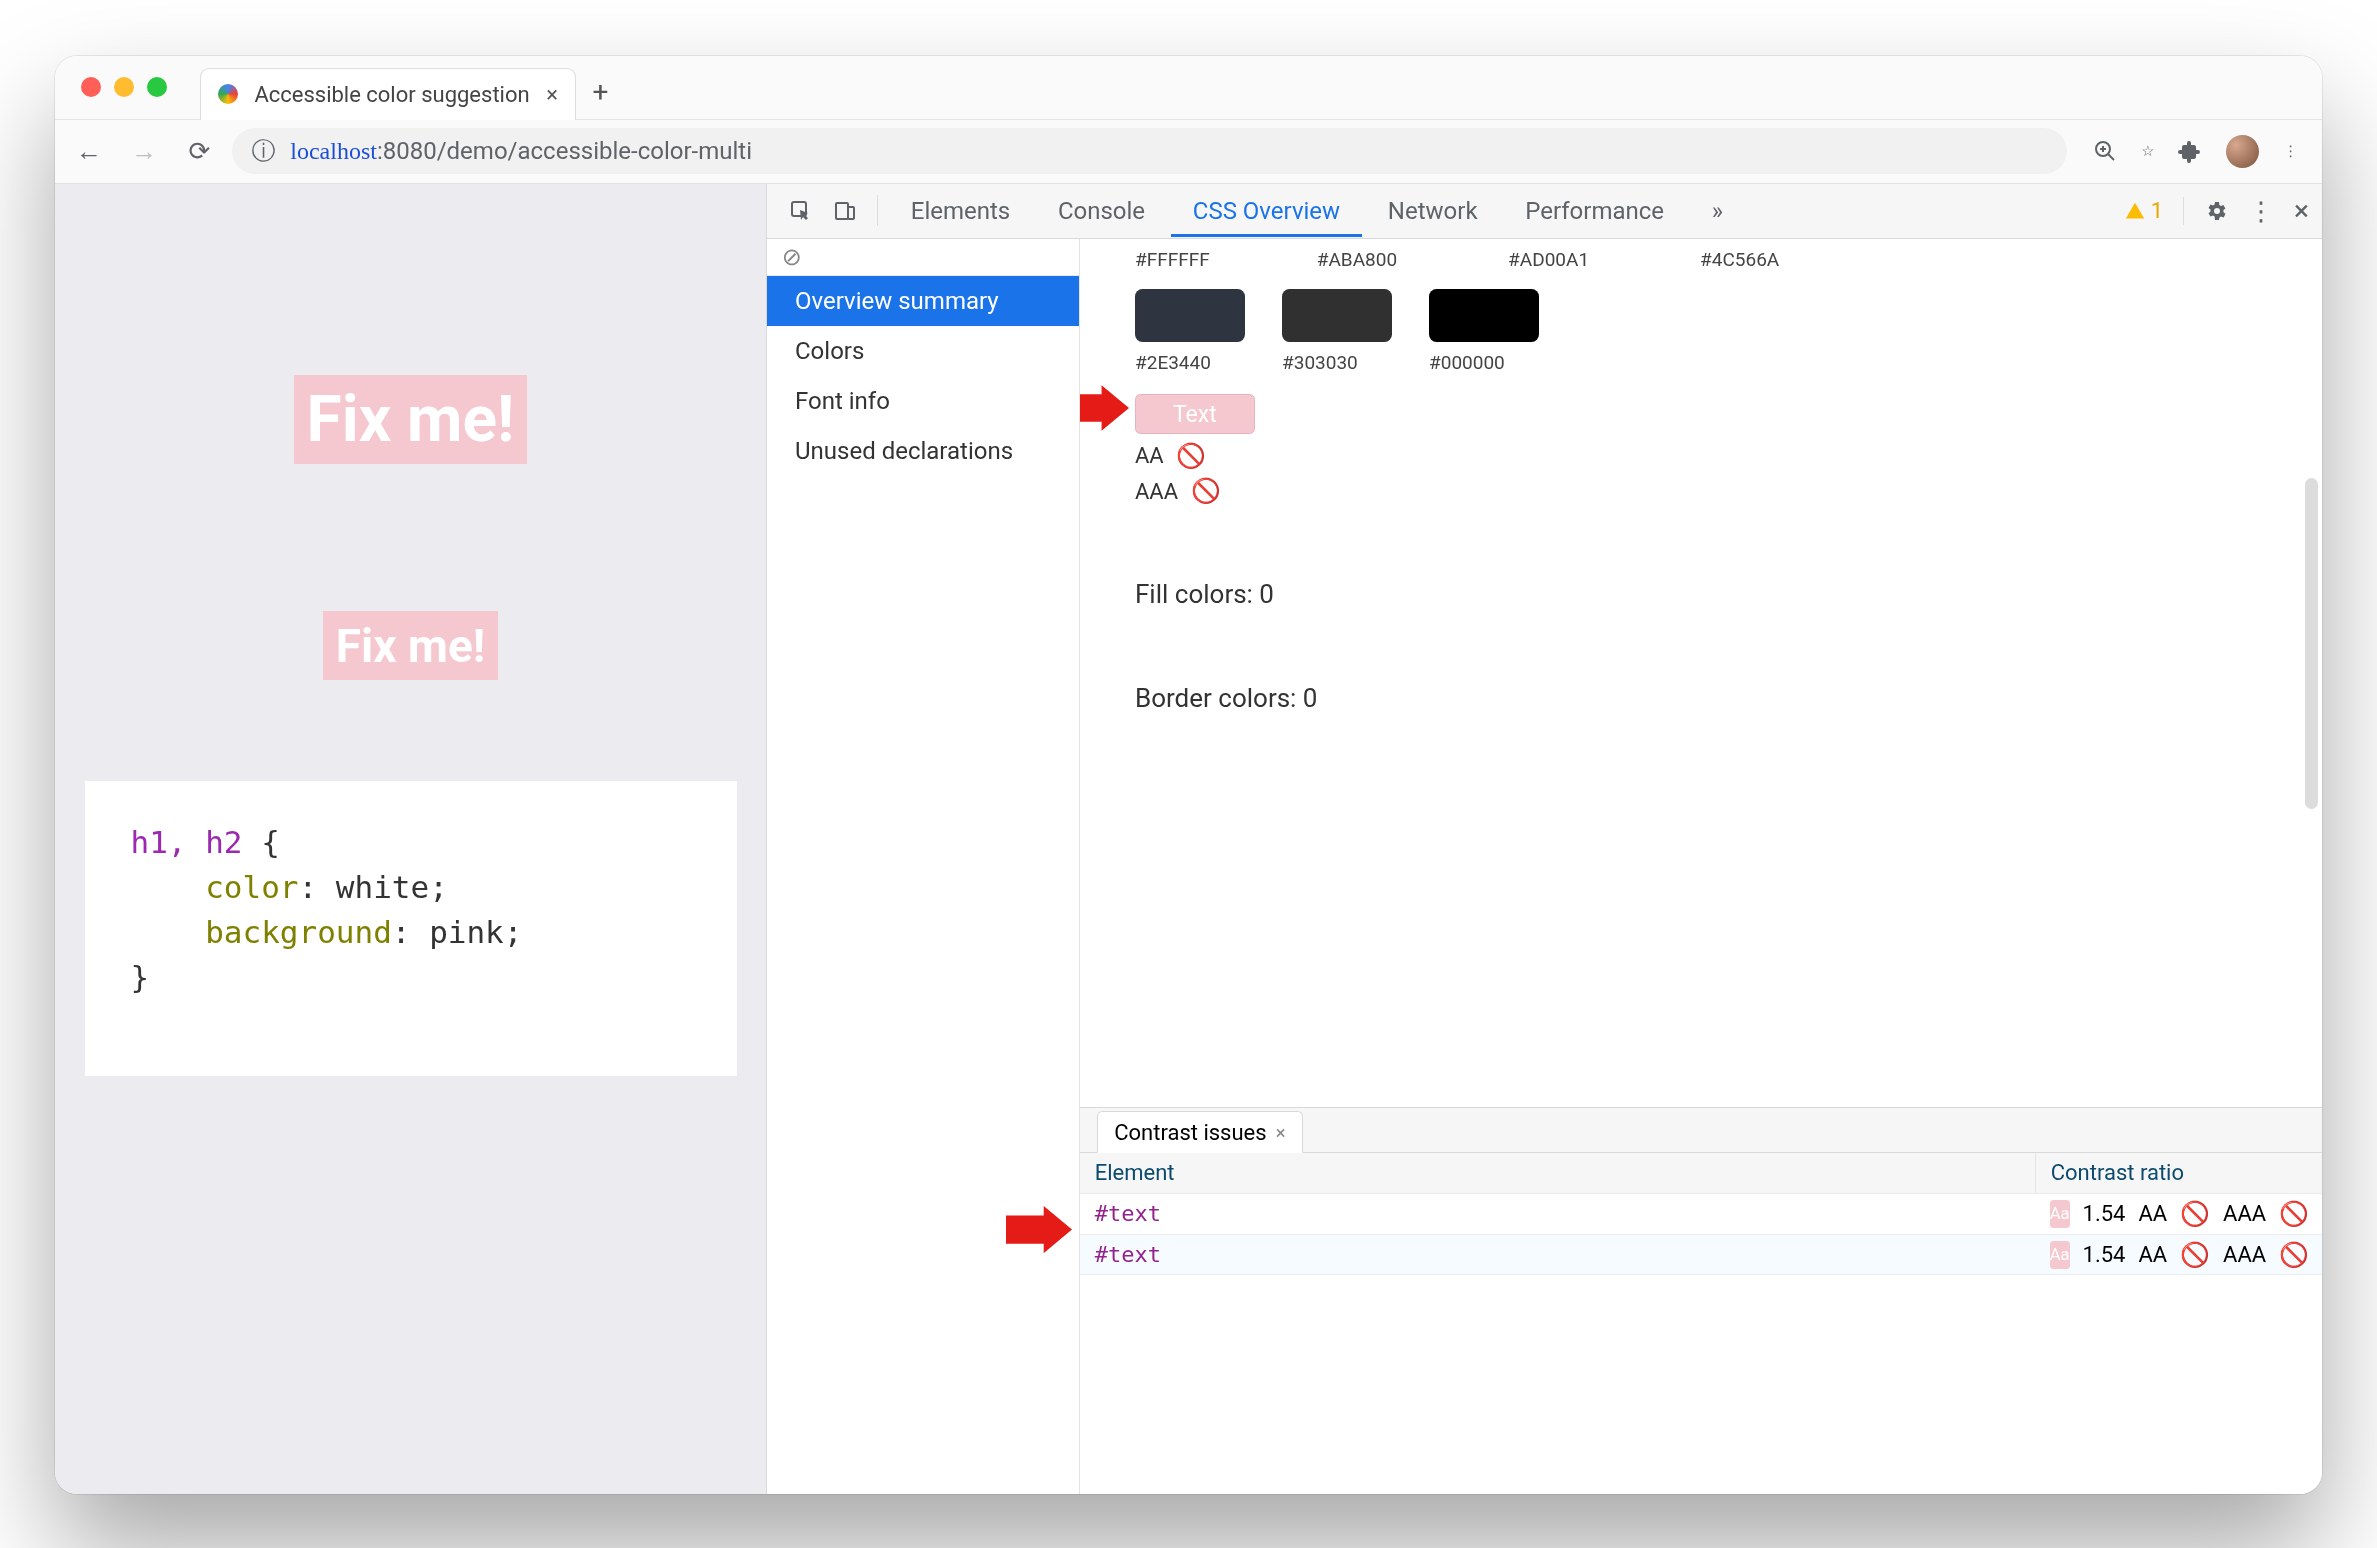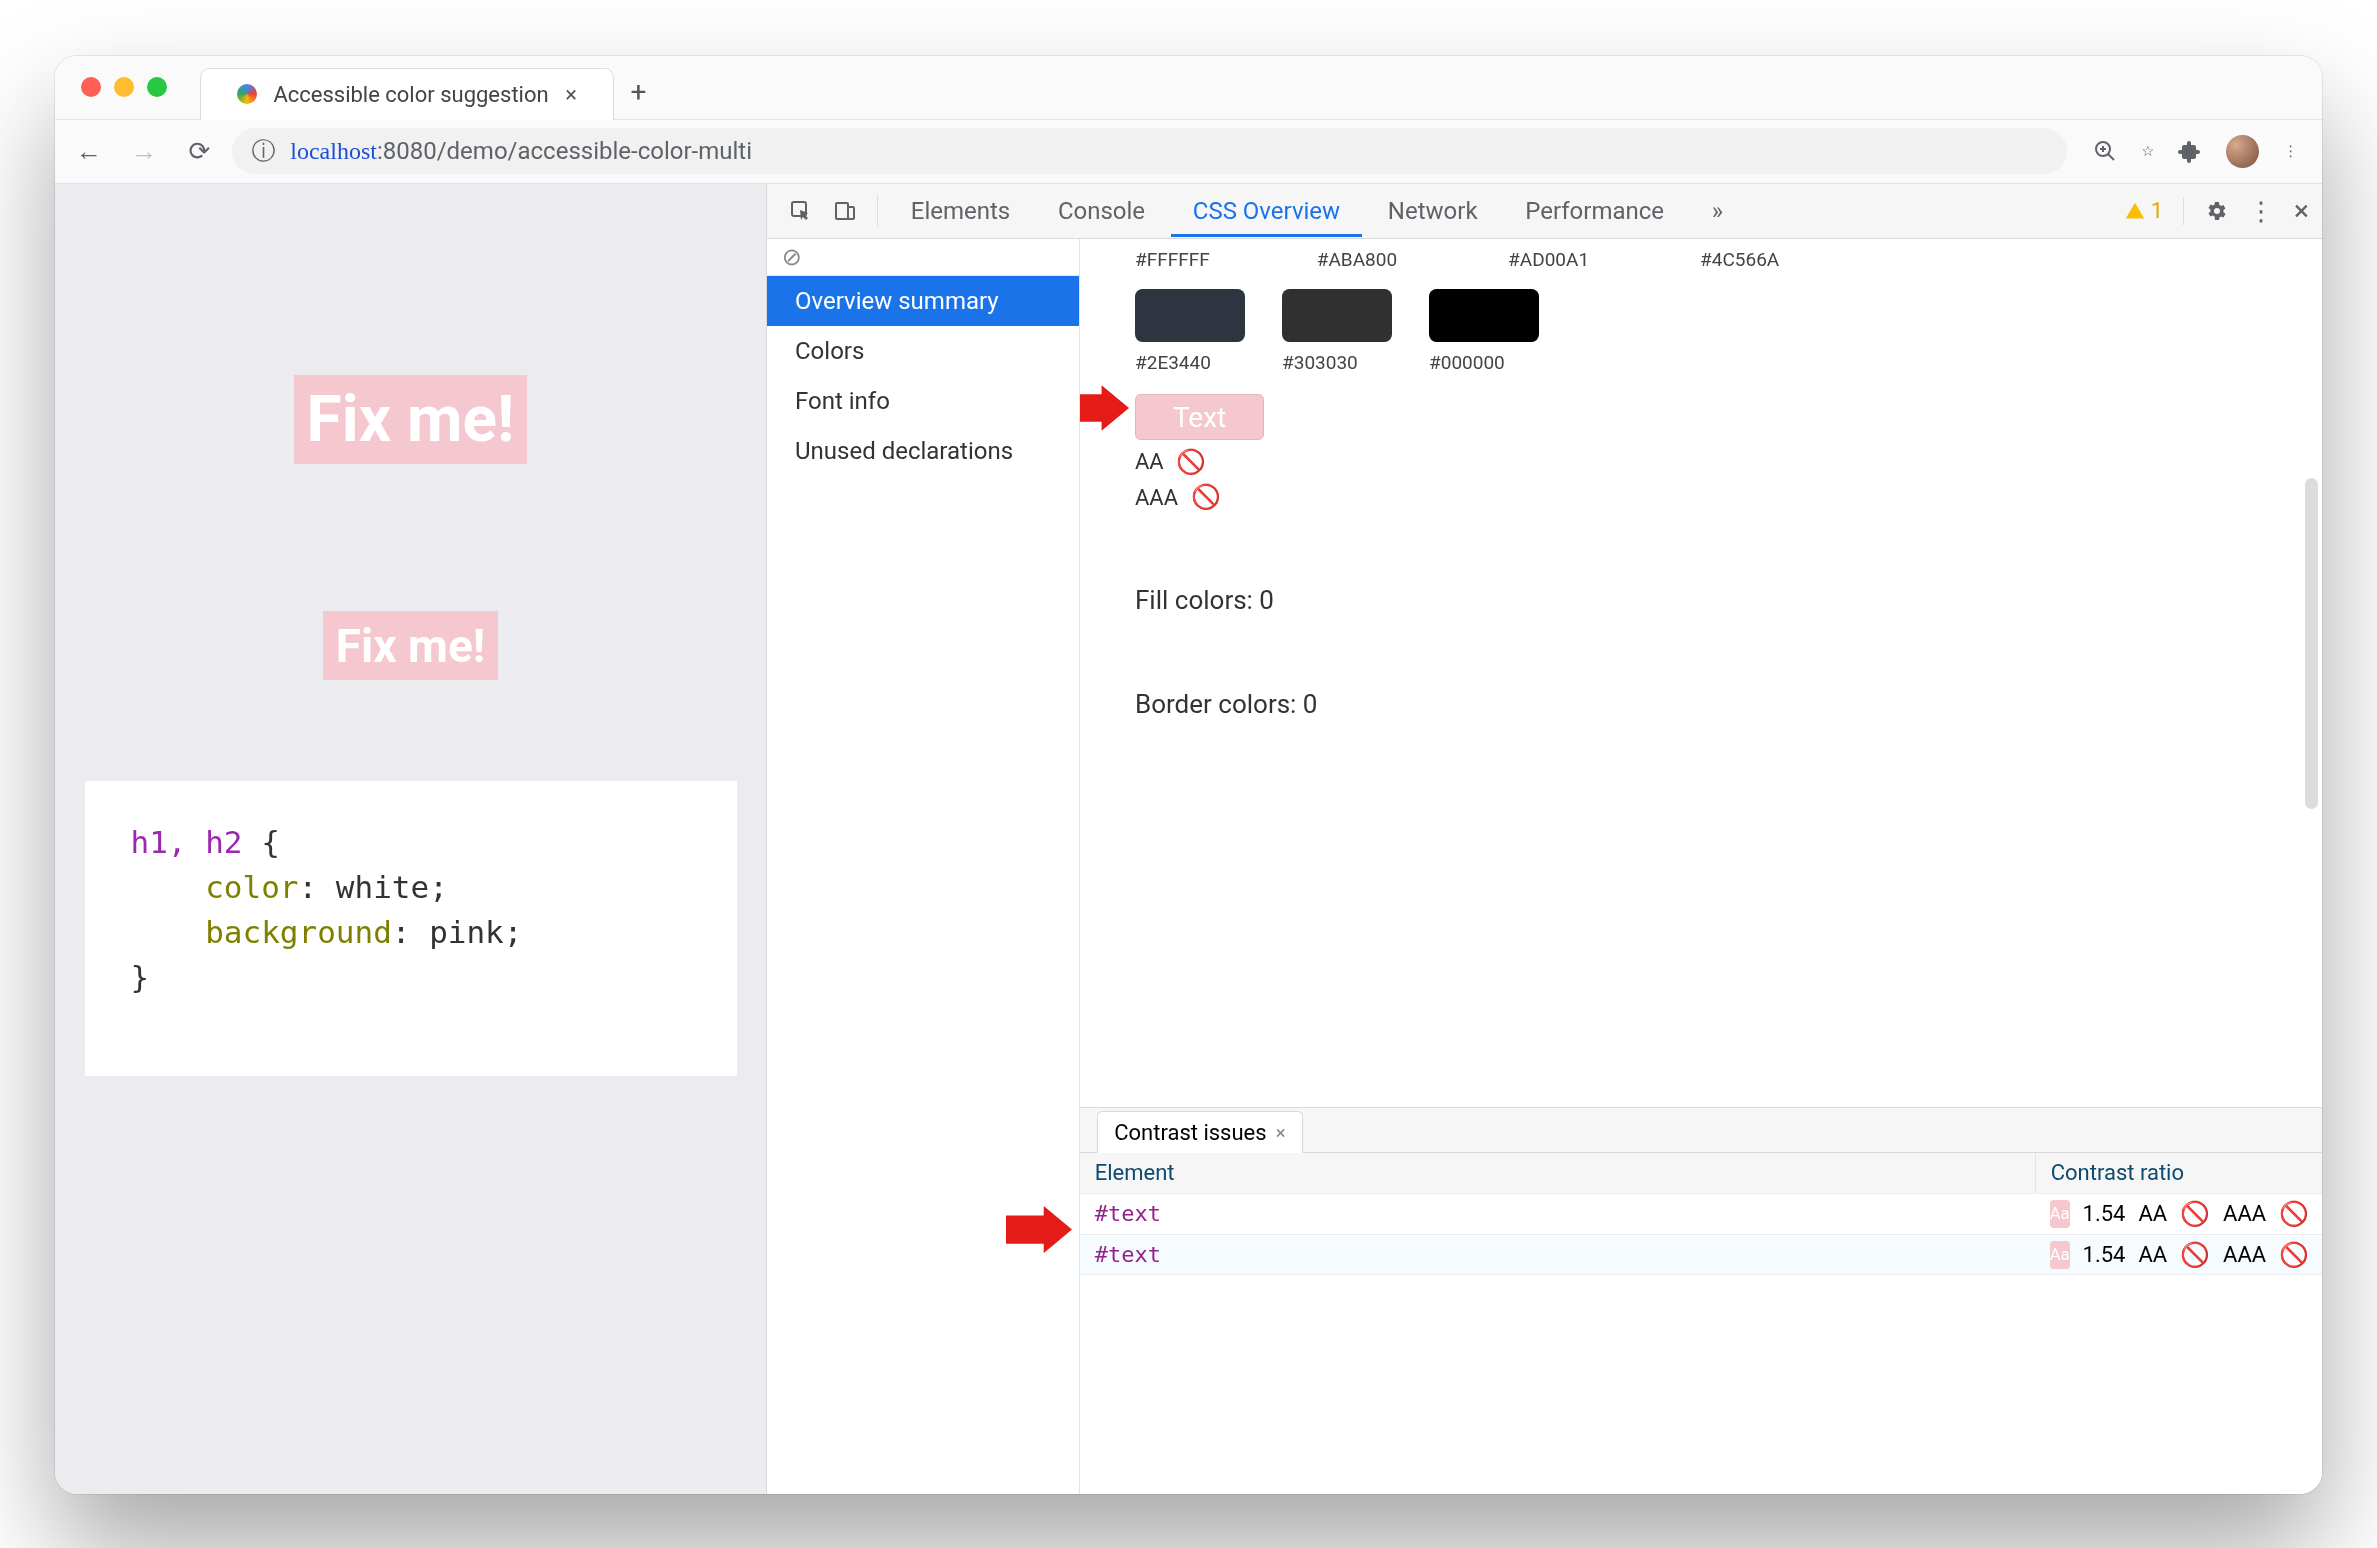--- a/index.html
+++ b/index.html
@@ -30,21 +30,21 @@
     align-items:center;
     padding:0 18.4px;
     background:#fafafa;
     border-bottom:0.9px solid #e5e5e5;
   }
   .traffic { display:flex; gap:13px; margin-right:33px; margin-left:7.4px;}
   .traffic span { width:20px; height:20px; border-radius:50%; display:block; }
   .red{background:#ff5f57;} .yellow{background:#febc2e;} .green{background:#28c840;}
   .tab {
     display:flex; align-items:center; gap:16.6px;
-    height:52px; padding:0 36px;
+    height:52px; padding:0 17px;
     background:#fff;
     border:0.9px solid #dedede; border-bottom:none;
     border-radius:9.2px 9.2px 0 0;
     margin-top:13px;
     font-size:22px; color:#444;
     min-width: 359px;
   }
   .tab .favicon{ width:20px;height:20px; background: conic-gradient(#4285f4,#ea4335,#fbbc05,#34a853,#4285f4); border-radius:50%; }
   .tab .close-x{ margin-left:auto; color:#555; font-size:22px; cursor:pointer;}
   .newtab{ margin-left:16.6px; color:#555; font-size:28px; cursor:pointer; margin-top:9.2px;}
@@ -123,21 +123,21 @@
   .overview{ flex:1; padding:0 55px 37px; overflow:auto; position:relative;}
   .colors-row{ display:flex; gap:37px; margin-top:0;}
   .color-label{ font-size:19px; color:#444; margin-top:9.2px; }
   .colors-row2{ display:flex; gap:37px; margin-top:18.4px;}
   .swatch{ width:110px; height:53px; border-radius:7.4px; }
   
   .section-title{ font-size:26px; color:#333; margin-top:74px;}
   .text-pill{
     display:inline-block; margin-top:20px; padding:5.5px 37px;
     background:#f5c7cf; border:0.9px solid #e4b4bc; border-radius:5.5px;
-    color:#fff; font-size:28px;
+    color:#fff; font-size:23px;
   }
   .aa-row{ display:flex; gap:13px; align-items:center; font-size:22px; color:#333; margin-top:7.4px;}
   .no-entry{ color:#d93025; font-size:24px; }
   
   .arrow{ position:absolute; width:64px; height:46px; }
   .arrow svg{ width:100%; height:100%; }
   
   
   .drawer{
     border-top:0.9px solid #d9d9d9;

